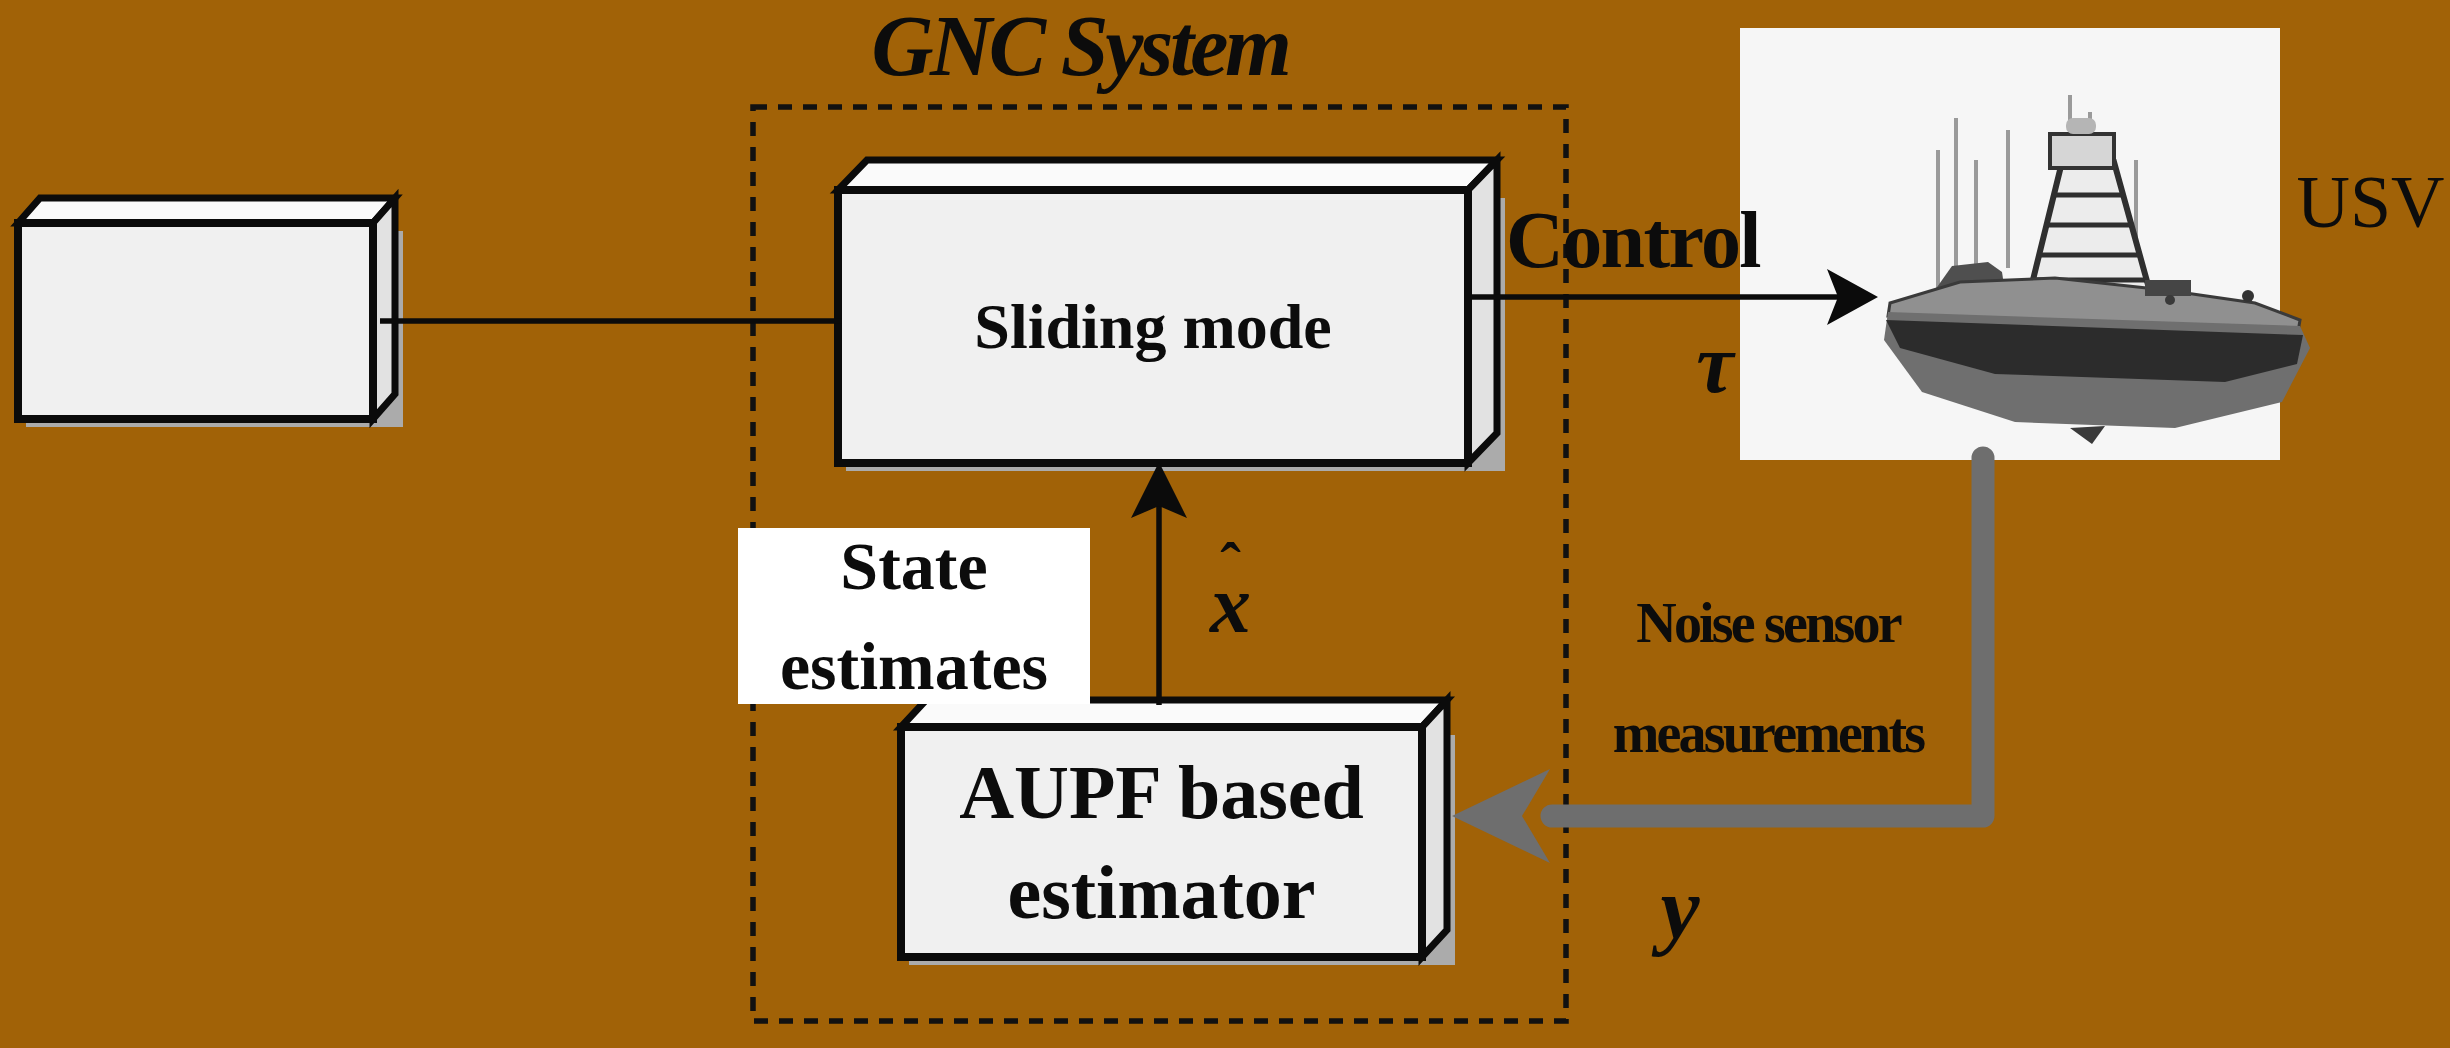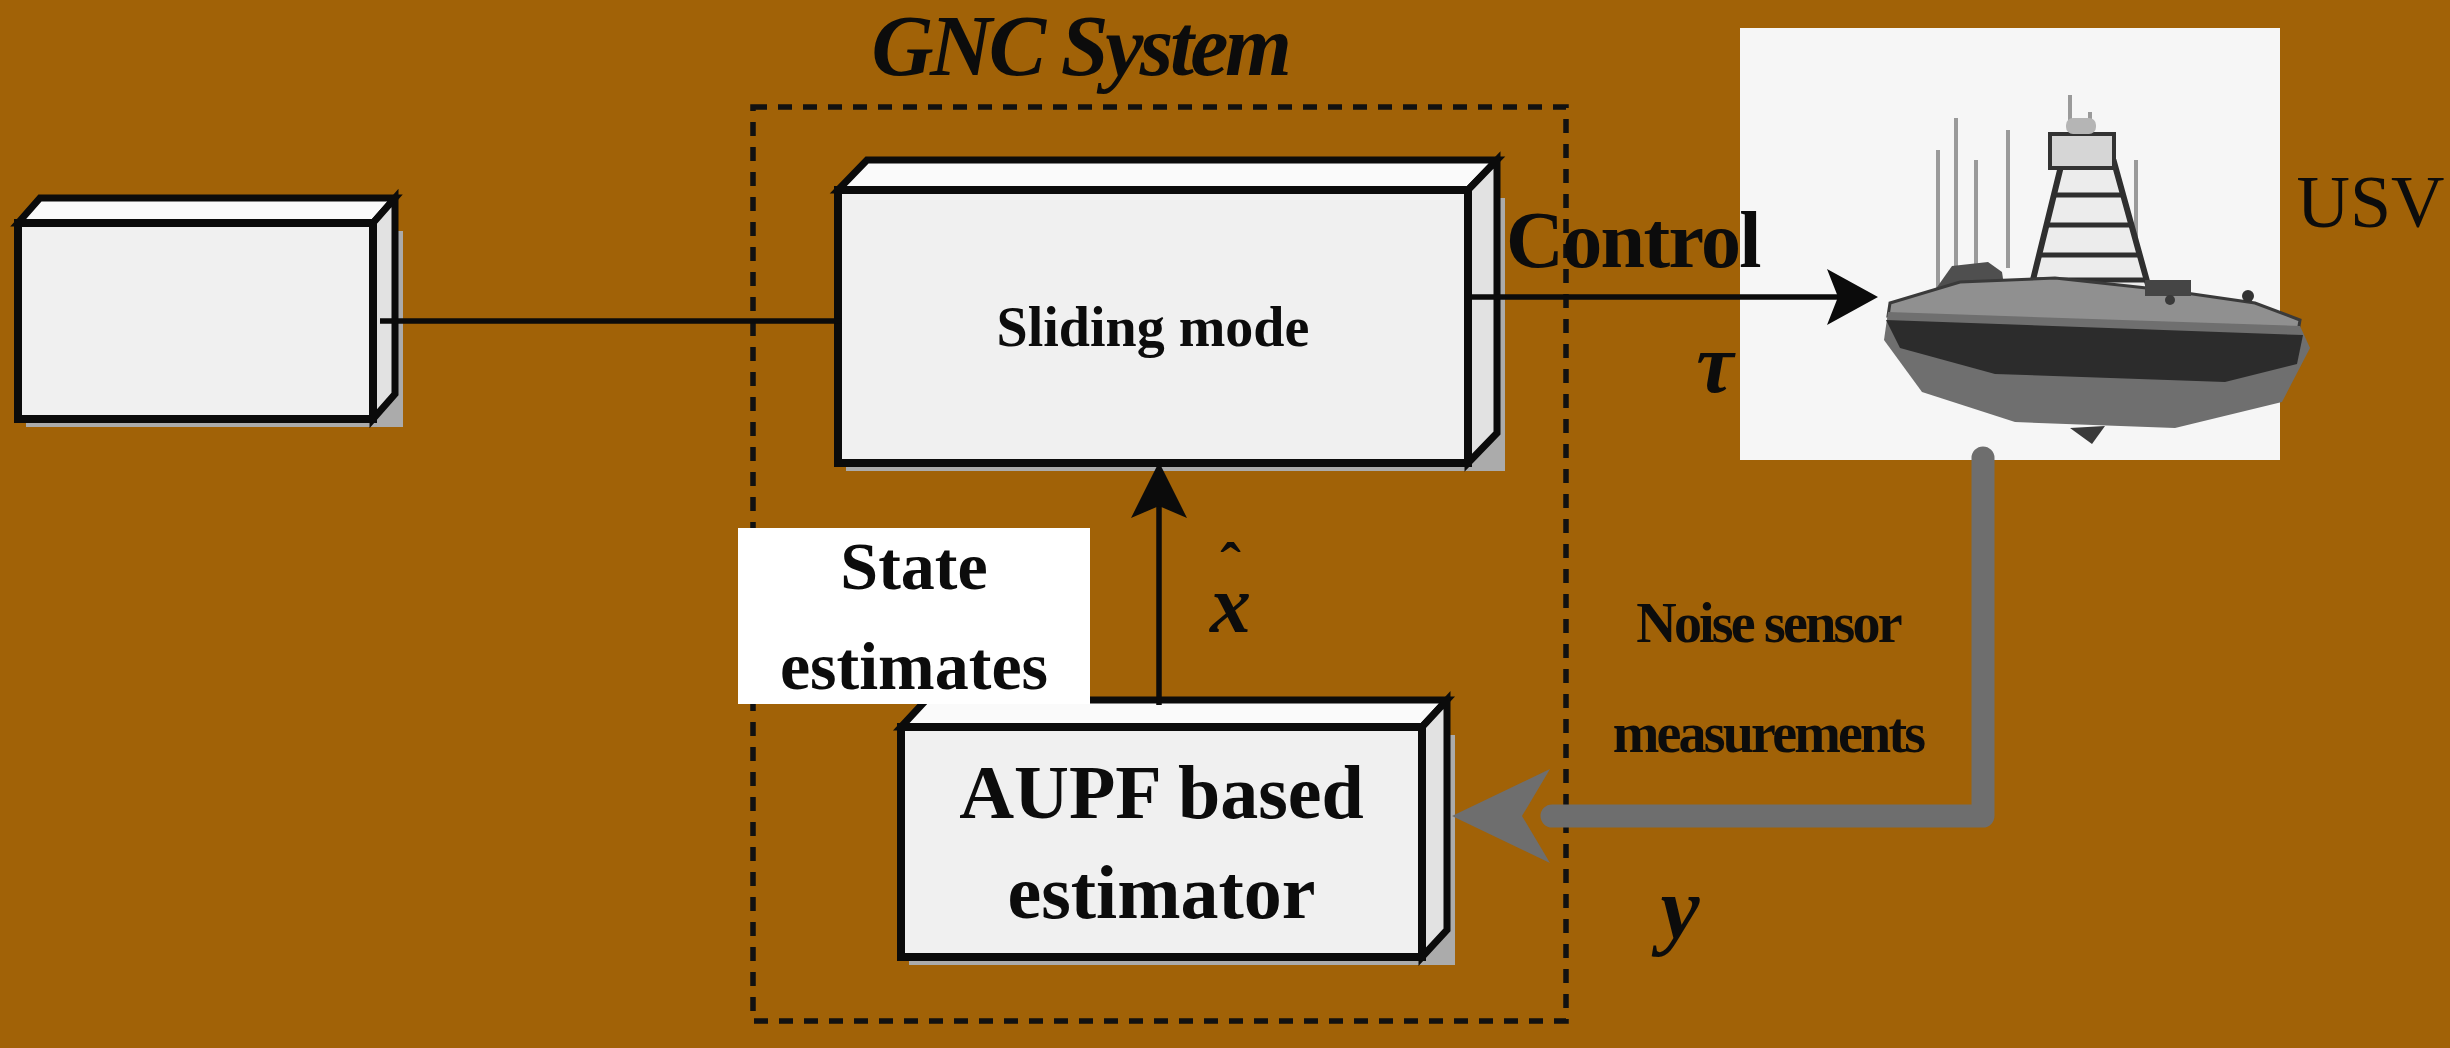--- a/index.html
+++ b/index.html
@@ -4,21 +4,21 @@
 <style>
   html,body{margin:0;padding:0;background:#fff;}
   #canvas{position:relative;width:2450px;height:1048px;background:#a16207;overflow:hidden;
           font-family:"Liberation Serif", serif;color:#0c0c0c;}
   #diagram-svg{position:absolute;left:0;top:0;}
   .lbl{position:absolute;display:flex;flex-direction:column;align-items:center;justify-content:center;
        font-weight:bold;white-space:nowrap;text-align:center;z-index:5;}
   .lbl span{display:block;}
   #gnc-title{left:720px;top:-10px;width:720px;height:112px;font-size:86px;font-style:italic;letter-spacing:-0.04em;}
   #mission-label{left:18px;top:223px;width:355px;height:196px;font-size:66px;letter-spacing:-0.045em;}
-  #controller-label{left:838px;top:190px;width:630px;height:273px;font-size:56px;line-height:96px;text-align:right;}
+  #controller-label{left:838px;top:190px;width:630px;height:273px;font-size:64px;line-height:96px;text-align:right;}
   #estimator-label{left:901px;top:727px;width:521px;height:230px;font-size:76px;line-height:100px;text-align:center;}
   #state-label{left:738px;top:528px;width:352px;height:176px;font-size:68px;line-height:100px;
                background:#ffffff;z-index:4;}
   #control-label{left:1488px;top:148px;width:290px;height:88px;font-size:80px;letter-spacing:-0.02em;margin-top:48px;}
   #tau-label{left:1655px;top:315px;width:120px;height:96px;font-size:84px;font-style:italic;}
   #y-label{left:1620px;top:860px;width:120px;height:96px;font-size:88px;font-style:italic;}
   #noise-label{left:1558px;top:568px;width:420px;height:220px;font-size:56px;line-height:110px;letter-spacing:-0.05em;}
   #usv-label{left:2288px;top:166px;width:165px;height:72px;font-size:74px;font-weight:normal;}
   #xhat-label{left:1183px;top:560px;width:95px;height:90px;font-size:82px;font-style:italic;}
   #xhat-label .hat{position:absolute;top:-26px;left:0;width:100%;text-align:center;

